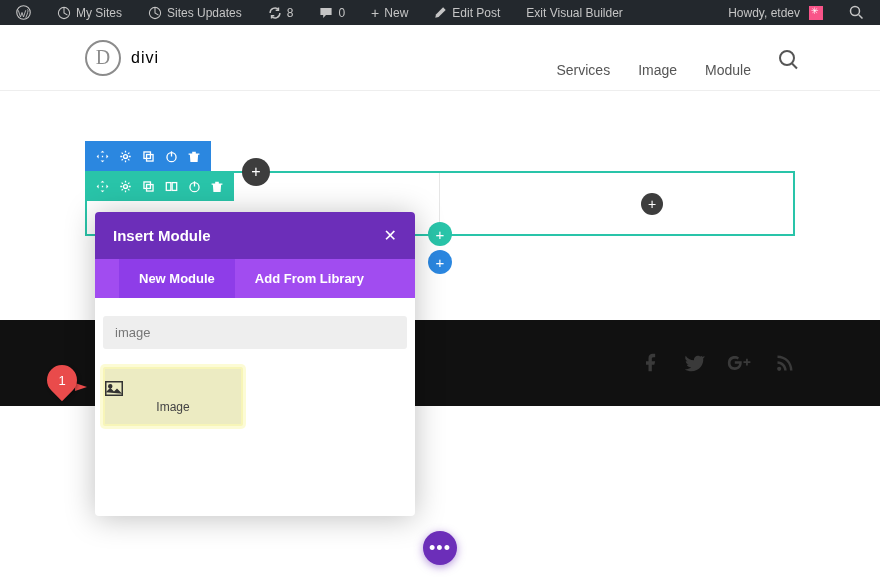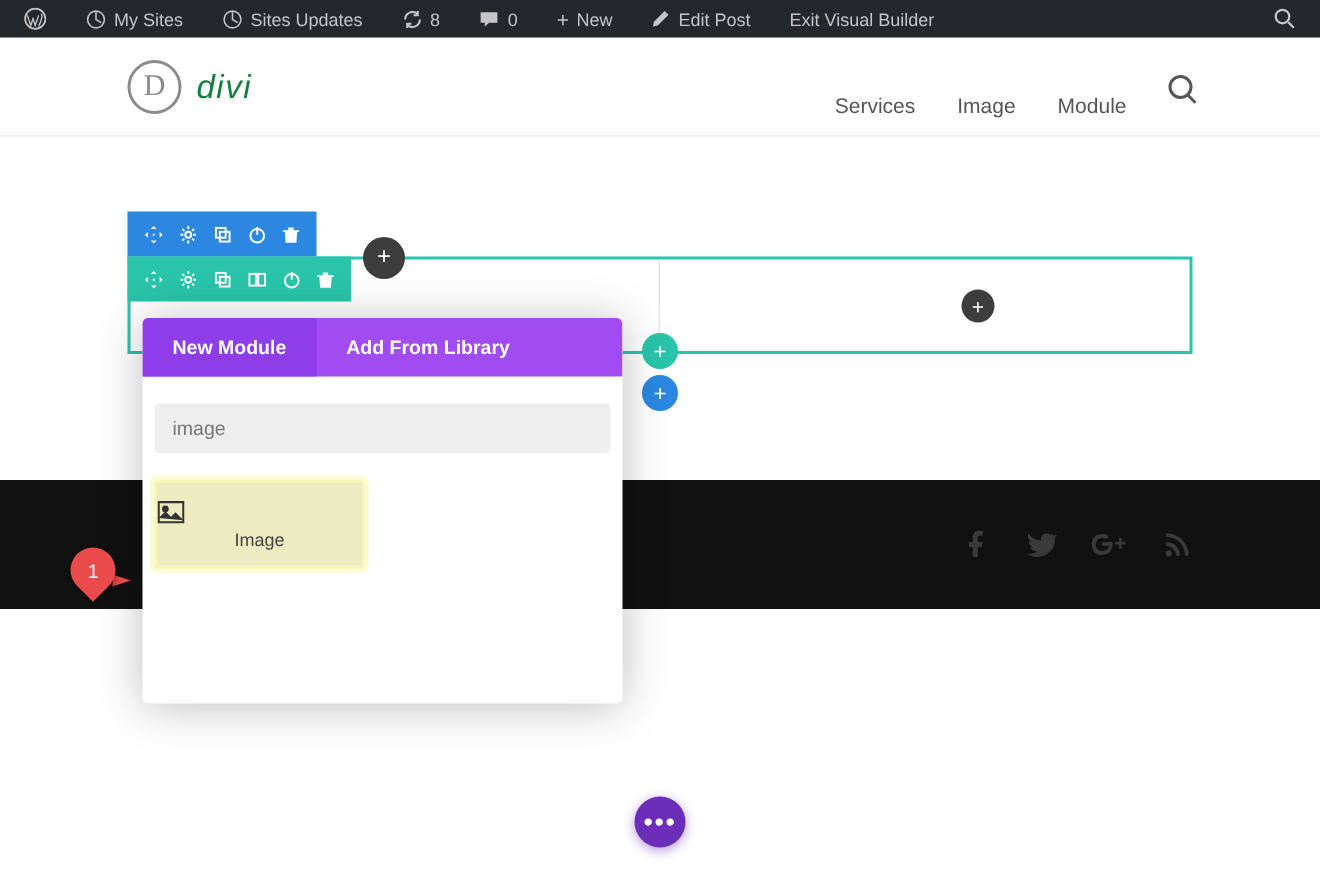--- a/index.html
+++ b/index.html
@@ -10,21 +10,21 @@
 .wp-left, .wp-right { display: flex; align-items: center; gap: 10px; }
 .wp-item { display: flex; align-items: center; gap: 5px; padding: 0 8px; cursor: pointer; height: 25px; }
 .wp-ico { font-size: 14px; line-height: 1; display:inline-flex; }
 .avatar-sq { width: 14px; height: 14px; background: #f95489; display: inline-block; margin-left: 4px; position:relative;}
 .avatar-sq::after{content:"✳";color:#fff;font-size:9px;position:absolute;left:2px;top:0;}
 
 
 .site-header { height: 66px; border-bottom: 1px solid #eee; display: flex; align-items: center; justify-content: space-between; padding: 0 85px 0 85px; }
 .logo-wrap { display: flex; align-items: center; gap: 10px; }
 .logo-circ { width: 36px; height: 36px; border: 2px solid #8c8c8c; border-radius: 50%; display: flex; align-items: center; justify-content: center; color: #8c8c8c; font-size: 20px; font-family: Georgia, serif;}
-.logo-txt { font-size: 22px; color: #15803d; letter-spacing: 1px; font-weight: 300; font-style: italic;}
+.logo-txt { font-size: 16px; color: #000000; letter-spacing: 1px; font-weight: 300;}
 .nav { display: flex; align-items: center; gap: 28px; color: #555; font-size: 14px; }
 .nav-item { cursor: pointer; margin-top: 24px; }
 .mag { width: 16px; height: 16px; border: 2px solid #555; border-radius: 50%; position: relative; cursor:pointer;}
 .mag::after { content: ""; position: absolute; width: 7px; height: 2px; background: #555; transform: rotate(45deg); bottom: -3px; right: -5px; }
 
 
 .builder-area { position: relative; padding: 50px 85px 0; }
 .section-toolbar { position: absolute; left: 85px; top: 50px; background: #2b87e0; height: 30px; display: flex; align-items: center; gap: 9px; padding: 0 10px; z-index: 3;}
 .row-toolbar { position: absolute; left: 85px; top: 80px; background: #29c4a9; height: 30px; display: flex; align-items: center; gap: 9px; padding: 0 10px; z-index: 3;}
 .tb-ico { color: #fff; font-size: 13px; cursor: pointer; display:inline-flex; width:14px; justify-content:center;}
@@ -36,21 +36,21 @@
 .section-add-plus { width: 24px; height: 24px; background: #2b87e0; border-radius: 50%; color: #fff; display: flex; align-items: center; justify-content: center; position: absolute; bottom: -40px; left: 50%; transform: translateX(-50%); font-size: 15px; cursor:pointer;}
 
 
 .footer-bar { background: #111; height: 86px; position: absolute; left:0; right:0; top: 320px; display: flex; align-items: center; justify-content: flex-end; padding-right: 85px; gap: 22px; }
 .foot-ico { color: #3a3a3a; font-size: 22px; cursor: pointer; }
 
 
 .modal { position: absolute; left: 95px; top: 212px; width: 320px; background: #fff; box-shadow: 0 2px 30px rgba(0,0,0,0.25); z-index: 10; border-radius: 4px; overflow: hidden;}
 .modal-head { background: #6c2eb9; color: #fff; padding: 14px 18px; display: flex; justify-content: space-between; align-items: center; font-size: 15px; font-weight: 600;}
 .modal-close { cursor: pointer; font-size: 16px; font-weight: 400;}
-.modal-tabs { background: #a14cf0; display: flex; font-size: 13px; color: #fff; font-weight: 600;}
+.modal-tabs { background: #a14cf0; display: flex; font-size: 13px; color: #fff; font-weight: 600; padding-left: 24px;}
 .modal-tab { padding: 12px 20px; cursor: pointer; }
 .modal-tab.active { background: #8e3de8; }
 .modal-body { padding: 18px 8px 90px; }
 .modal-search { width: 100%; border: none; background: #eee; padding: 9px 12px; font-size: 13px; color: #777; outline: none; border-radius: 3px;}
 .module-card { margin-top: 18px; width: 140px; background: #ecebc2; border: 2px solid #f7f5b8; padding: 12px 0 10px; text-align: center; cursor: pointer; border-radius: 2px; box-shadow: 0 0 0 3px rgba(248,246,150,0.4);}
 .module-card .mc-ico { font-size: 16px; color: #333; }
 .module-card .mc-lbl { font-size: 12px; color: #444; margin-top: 4px;}
 
 
 .annot { position: absolute; left: 47px; top: 365px; z-index: 20; display: flex; align-items: center;}
@@ -121,20 +121,24 @@
             <path d="M14 2l4 4L7 17l-5 1 1-5z"></path>
           </svg>
         </span>
         <span>Edit Post</span>
       </div>
     <div class="wp-item">
         <span>Exit Visual Builder</span>
       </div>
   </div>
   <div class="wp-right">
+    <div class="wp-item">
+        <span>Howdy, etdev</span>
+        <span class="avatar-sq"></span>
+      </div>
     <div class="wp-item">
         <span class="wp-ico">
           <svg width="15" height="15" viewBox="0 0 20 20" fill="none" stroke="currentColor" stroke-width="2">
             <circle cx="8" cy="8" r="6"></circle>
             <path d="M13 13l5 5"></path>
           </svg>
         </span>
       </div>
   </div>
 </div>
@@ -257,20 +261,24 @@
     </span>
   <span class="foot-ico">
       <svg width="20" height="20" viewBox="0 0 24 24" fill="currentColor">
         <circle cx="5" cy="19" r="2.5"></circle>
         <path d="M3 10c6 0 11 5 11 11h-3c0-4-4-8-8-8v-3zM3 3c10 0 18 8 18 18h-3C18 12 12 6 3 6V3z"></path>
       </svg>
     </span>
 </div>
 
 <div class="modal">
+  <div class="modal-head">
+    <span>Insert Module</span>
+    <span class="modal-close">✕</span>
+  </div>
   <div class="modal-tabs">
     <div class="modal-tab active">New Module</div>
     <div class="modal-tab">Add From Library</div>
   </div>
   <div class="modal-body">
     <input class="modal-search" value="image" style="">
     <div class="module-card">
       <div class="mc-ico">
           <svg width="18" height="15" viewBox="0 0 24 20" fill="none" stroke="currentColor" stroke-width="2">
             <rect x="1" y="1" width="22" height="18"></rect>

